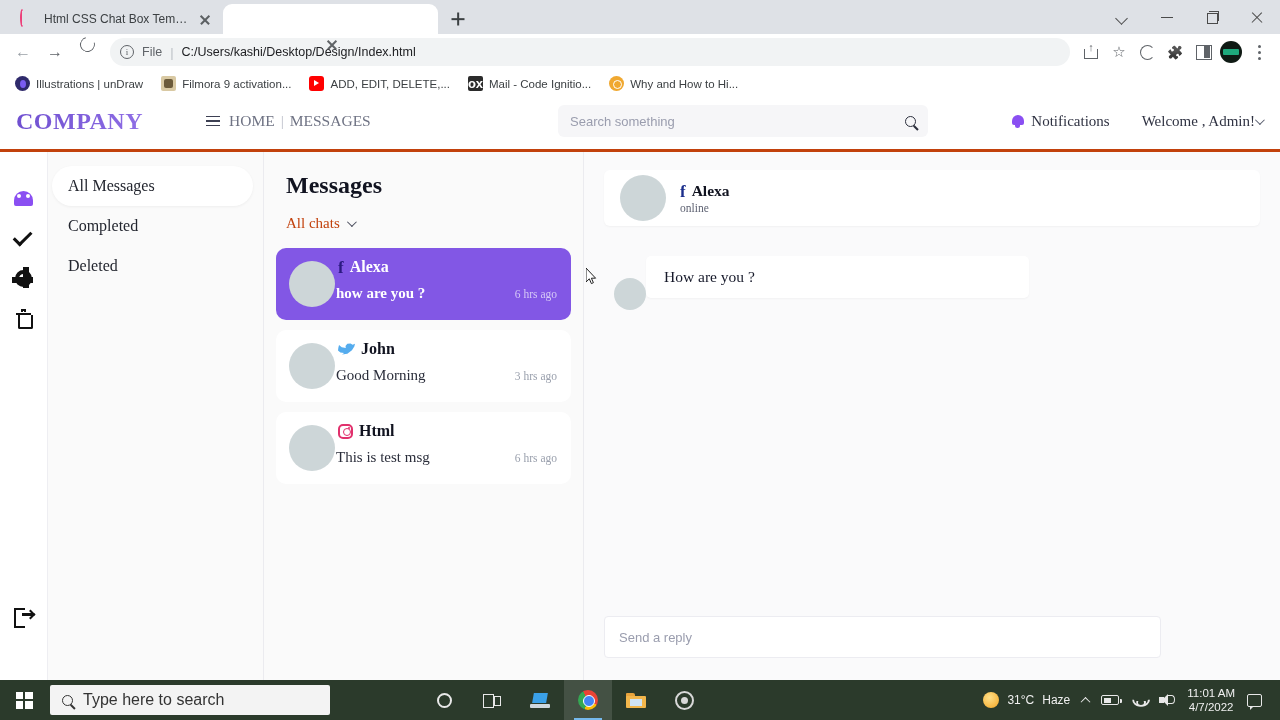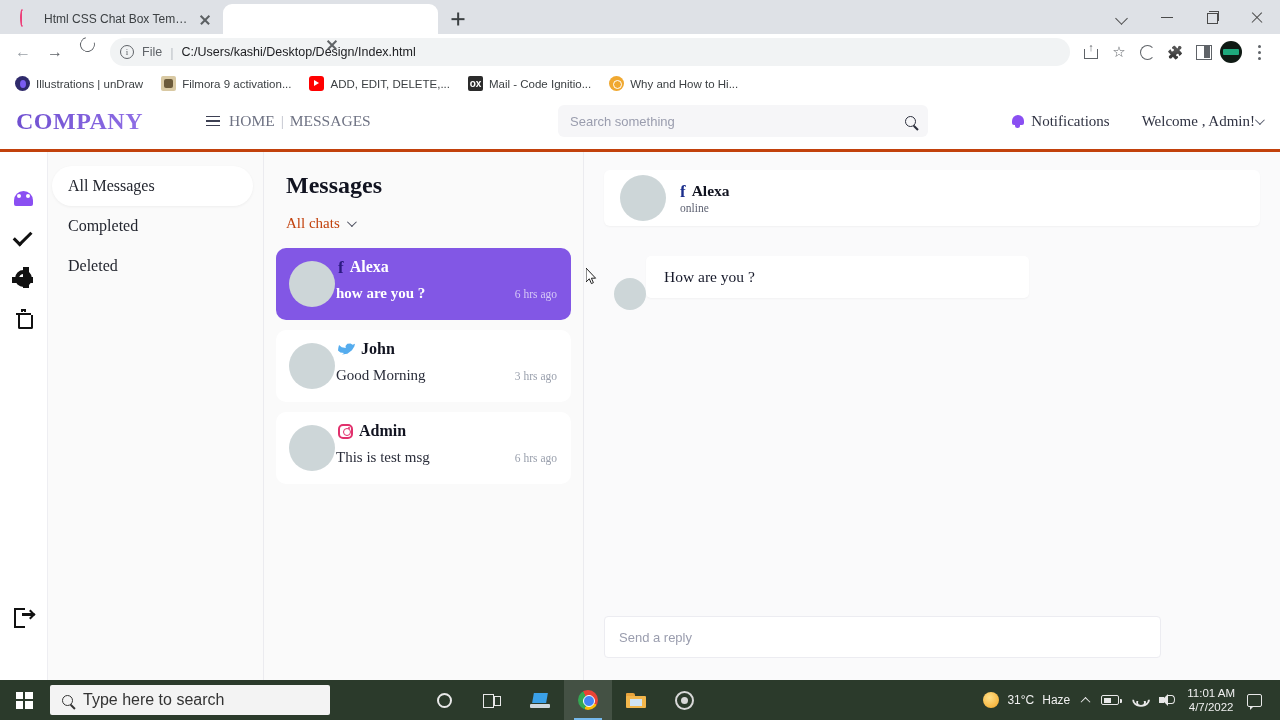--- a/index.html
+++ b/index.html
@@ -190,21 +190,21 @@
     content: ""; position: absolute; left: 3px; top: 3px; width: 9px; height: 9px;
     background: #6b5a3a; border-radius: 2px;
   }
   .bmf-yt { background: #ff0000; border-radius: 3px; }
   .bmf-yt::after {
     content: ""; position: absolute; left: 5px; top: 3.8px;
     border-left: 5px solid #fff; border-top: 3.6px solid transparent;
     border-bottom: 3.6px solid transparent;
   }
   .bmf-ox {
-    background: #2b2b2b; border-radius: 2px; color: #fff; font-size: 10px;
+    background: #2b2b2b; border-radius: 2px; color: #fff; font-size: 13px;
     display: flex; align-items: center; justify-content: center; font-weight: bold;
   }
   .bmf-why { border-radius: 50%; background: #f0a830; }
   .bmf-why::after {
     content: ""; position: absolute; left: 4px; top: 4px; width: 7px; height: 7px;
     border: 1.6px solid #fff; border-radius: 50%;
   }
 
   
   .page {
@@ -840,21 +840,21 @@
             <span>John</span>
           </span>
           <span class="ci-msg">Good Morning</span>
           <span class="ci-time">3 hrs ago</span>
         </div>
 
         <div class="chatitem">
           <span class="ci-avatar"><span class="ph ph-burak"></span></span>
           <span class="ci-name">
             <span class="soc soc-ig"></span>
-            <span>Admin</span>
+            <span>Html</span>
           </span>
           <span class="ci-msg">This is test msg</span>
           <span class="ci-time">6 hrs ago</span>
         </div>
       </div>
 
       <div class="chatcol">
         <div class="chat-head">
           <span class="ch-avatar"><span class="ph ph-alexa"></span></span>
           <span>

